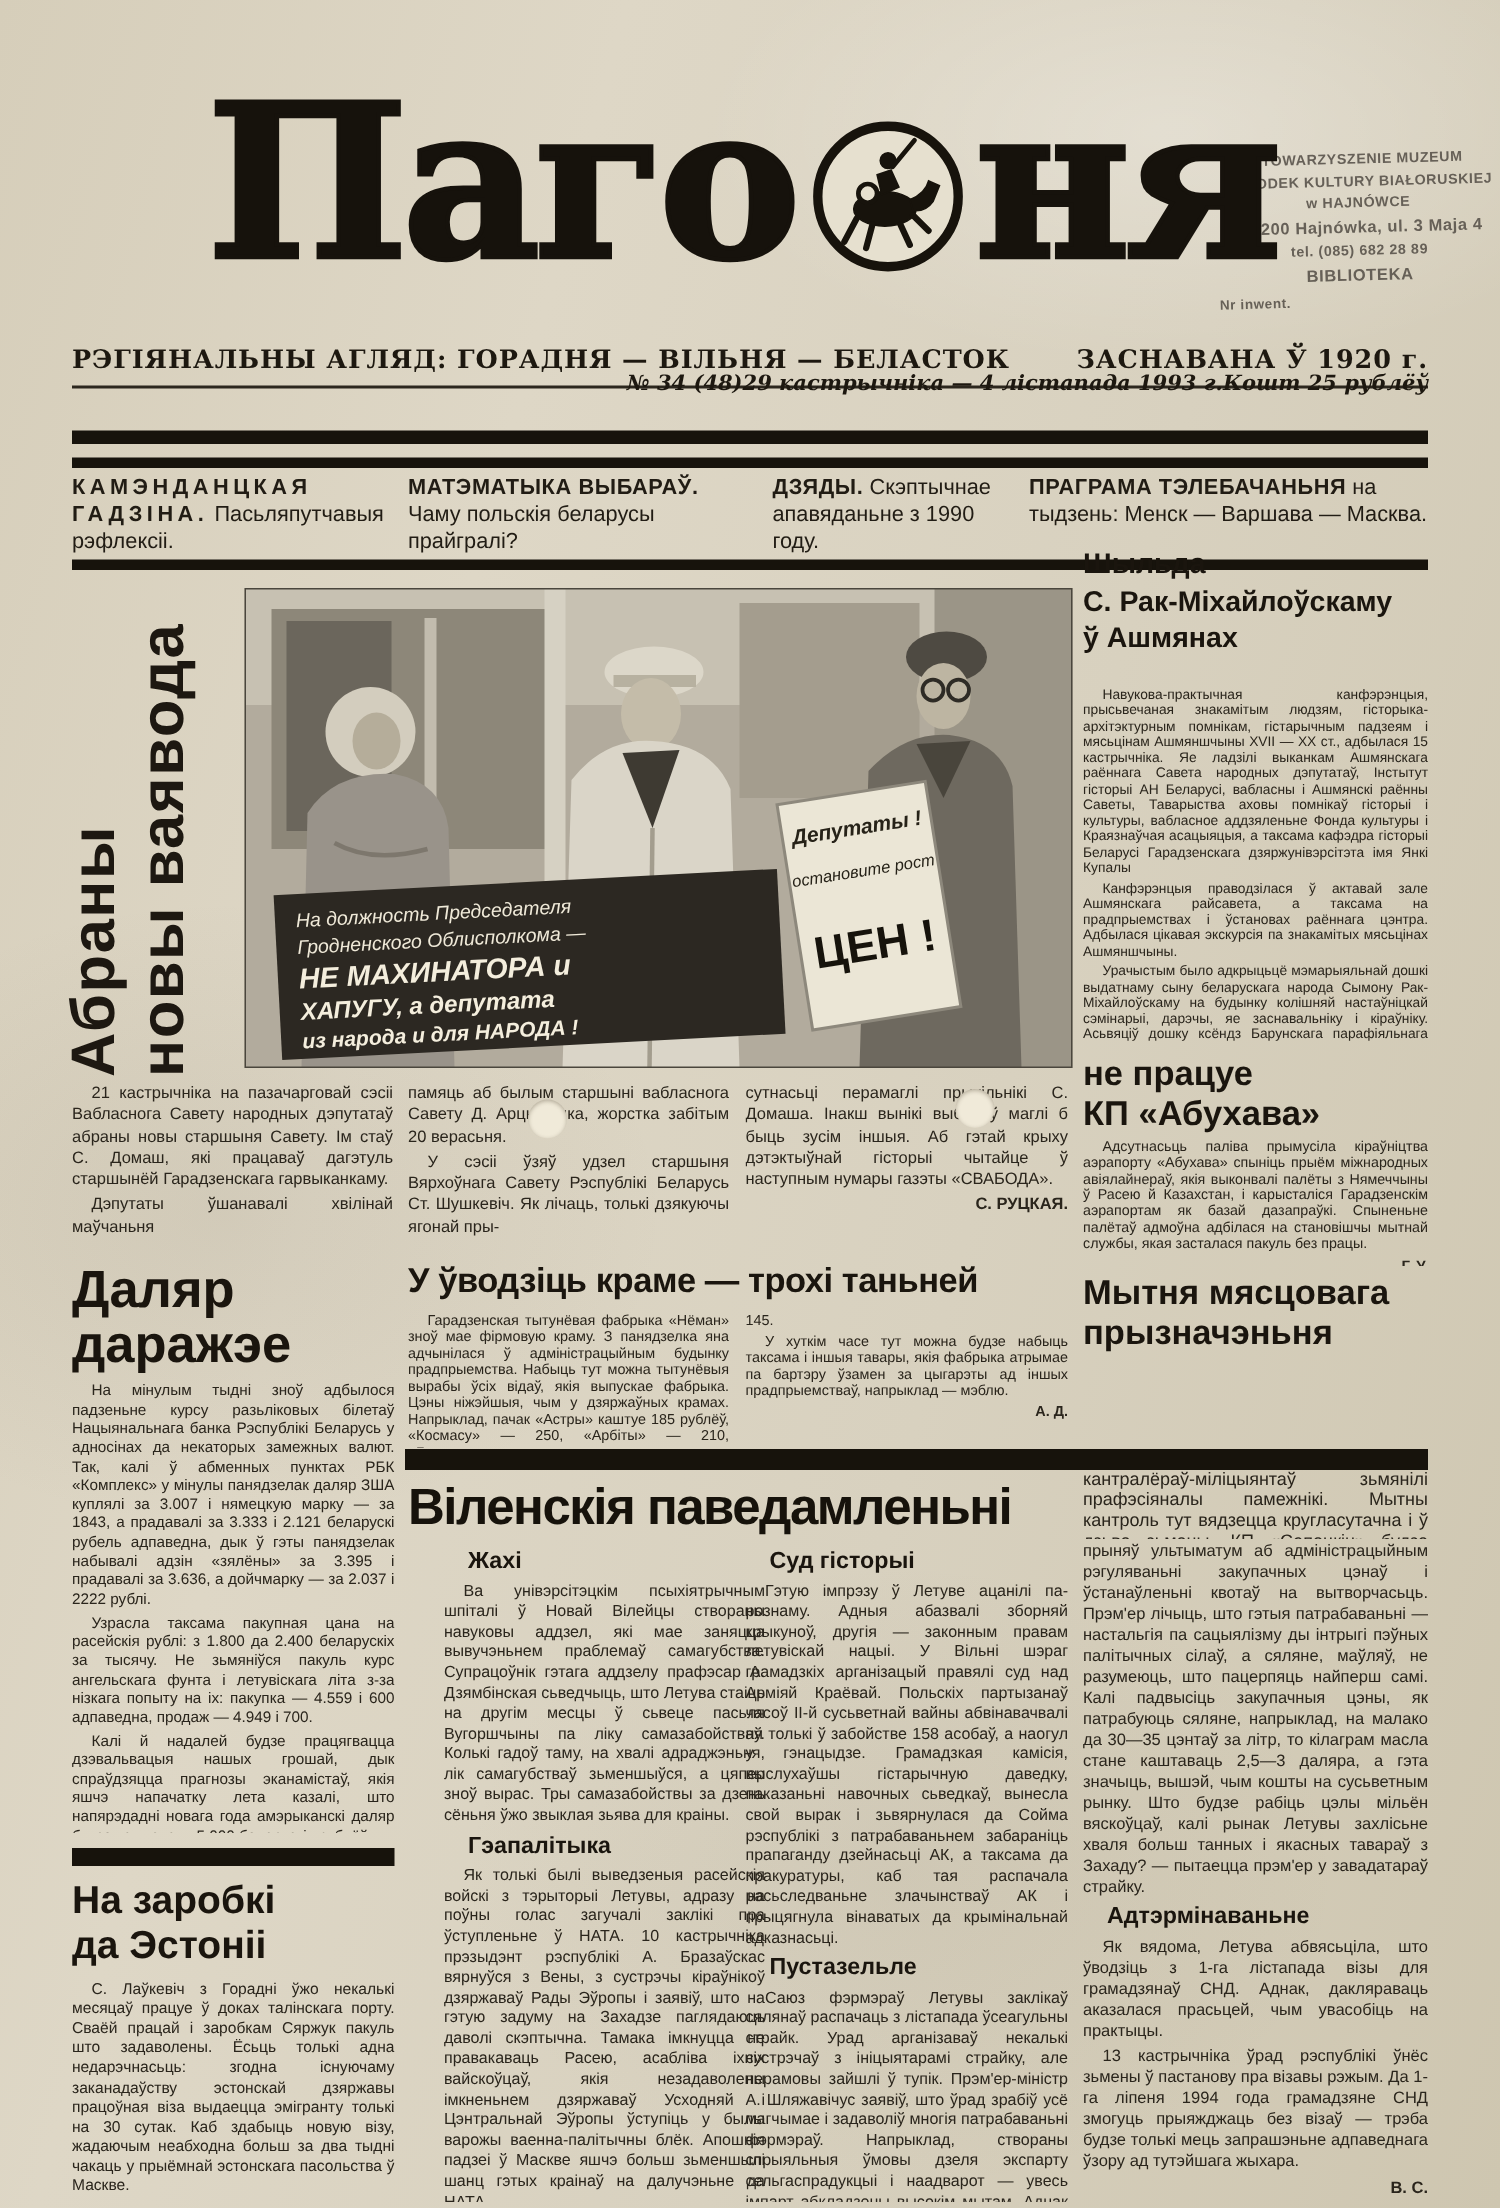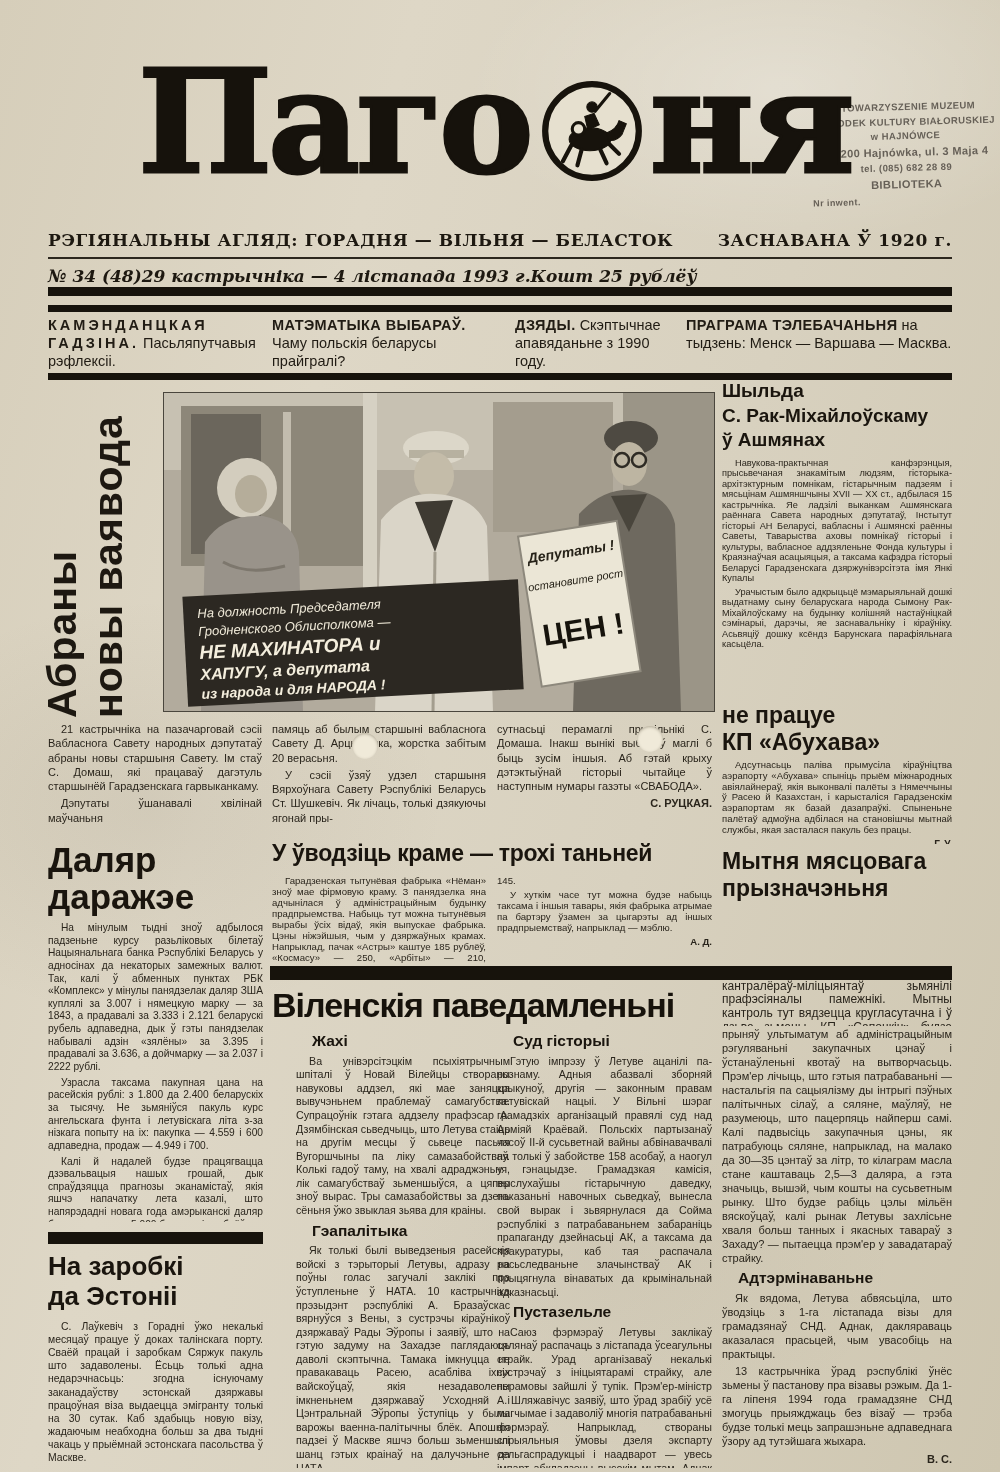--- a/index.html
+++ b/index.html
@@ -26,38 +26,38 @@
   .stamp .left{text-align:left;margin-top:2px;font-size:9px;}
 
   .masthead{left:138px;top:22px;width:706px;height:200px;display:flex;align-items:center;
     font-family:"DejaVu Serif",serif;font-weight:bold;color:#16120c;}
   .masthead .word{font-size:142px;letter-spacing:-4px;line-height:1;
     -webkit-text-stroke:3px #16120c;}
   .emblem{width:104px;height:104px;margin:18px 6px 0 10px;flex:0 0 auto;}
 
   .regionline{left:48px;top:230px;width:904px;display:flex;justify-content:space-between;
     font-family:"DejaVu Serif",serif;font-weight:bold;font-size:17px;letter-spacing:.6px;color:#1d1810;}
-  .issueline{left:48px;top:266px;width:904px;display:flex;justify-content:flex-start;
-    font-family:"DejaVu Serif",serif;font-weight:bold;font-style:italic;font-size:17px;color:#1d1810;}
+  .issueline{left:48px;top:248px;width:904px;display:flex;justify-content:flex-end;
+    font-family:"DejaVu Serif",serif;font-weight:bold;font-style:italic;font-size:14px;color:#1d1810;}
 
   .teasers{left:48px;top:316px;width:904px;height:54px;display:grid;
     grid-template-columns:211px 230px 158px 267px;column-gap:13px;
     font-size:14.5px;line-height:1.25;color:#211c14;}
   .teasers b{letter-spacing:.4px;}
   .teasers .sp b{letter-spacing:3px;}
 
   .vhead{left:40px;top:718px;width:340px;transform:rotate(-90deg);transform-origin:left top;
     font-weight:bold;font-size:41px;line-height:1.12;color:#1d1811;letter-spacing:1px;}
 
   .photo{left:163px;top:392px;width:552px;height:320px;}
   .photo svg{display:block;}
 
   .cols-under{top:722px;width:214px;height:112px;font-size:11px;line-height:1.3;overflow:hidden;}
 
-  .h-shylda{left:722px;top:379px;width:230px;font-weight:bold;font-size:19px;line-height:1.3;color:#1a150e;}
+  .h-shylda{left:722px;top:365px;width:230px;font-weight:bold;font-size:19px;line-height:1.3;color:#1a150e;}
   .rail-body{left:722px;width:230px;font-size:9.2px;line-height:1.14;overflow:hidden;}
   .rail-body .byline{font-size:10px;}
   .h-rail{left:722px;width:230px;font-weight:bold;font-size:23px;line-height:1.18;color:#1a150e;}
 
   .h-dalyar{left:48px;top:841px;width:215px;font-weight:bold;font-size:35px;line-height:1.06;color:#1a150e;}
   .dalyar-body{left:48px;top:922px;width:215px;height:300px;font-size:10.2px;line-height:1.24;overflow:hidden;}
   .h-zarobki{left:48px;top:1252px;width:215px;font-weight:bold;font-size:26px;line-height:1.15;color:#1a150e;}
   .zarobki-body{left:48px;top:1320px;width:215px;height:146px;font-size:10.4px;line-height:1.26;overflow:hidden;}
 
   .h-krama{left:272px;top:840px;width:445px;font-weight:bold;font-size:23px;white-space:nowrap;
@@ -215,20 +215,21 @@
     <p class="byline">С. РУЦКАЯ.</p>
   </div>
 
   <div class="abs h-shylda">
     <div>Шыльда</div>
     <div>С. Рак-Міхайлоўскаму</div>
     <div>ў Ашмянах</div>
   </div>
   <div class="abs jtext rail-body" style="top:458px;height:238px;">
     <p>Навукова-практычная канфэрэнцыя, прысьвечаная знакамітым людзям, гісторыка-архітэктурным помнікам, гістарычным падзеям і мясьцінам Ашмяншчыны XVII — XX ст., адбылася 15 кастрычніка. Яе ладзілі выканкам Ашмянскага раённага Савета народных дэпутатаў, Інстытут гісторыі АН Беларусі, вабласны і Ашмянскі раённы Саветы, Таварыства аховы помнікаў гісторыі і культуры, вабласное аддзяленьне Фонда культуры і Краязнаўчая асацыяцыя, а таксама кафэдра гісторыі Беларусі Гарадзенскага дзяржунівэрсітэта імя Янкі Купалы</p>
+    <p>Канфэрэнцыя праводзілася ў актавай зале Ашмянскага райсавета, а таксама на прадпрыемствах і ўстановах раённага цэнтра. Адбылася цікавая экскурсія па знакамітых мясьцінах Ашмяншчыны.</p>
     <p>Урачыстым было адкрыцьцё мэмарыяльнай дошкі выдатнаму сыну беларускага народа Сымону Рак-Міхайлоўскаму на будынку колішняй настаўніцкай сэмінарыі, дарэчы, яе заснавальніку і кіраўніку. Асьвяціў дошку ксёндз Барунскага парафіяльнага касьцёла.</p>
 
   </div>
 
   <div class="abs h-rail" style="top:702px;">
     <div>не працуе</div>
     <div>КП «Абухава»</div>
   </div>
   <div class="abs jtext rail-body" style="top:760px;height:84px;font-size:9.5px;">
     <p>Адсутнасьць паліва прымусіла кіраўніцтва аэрапорту «Абухава» спыніць прыём міжнародных авіялайнераў, якія выконвалі палёты з Нямеччыны ў Расею й Казахстан, і карысталіся Гарадзенскім аэрапортам як базай дазапраўкі. Спыненьне палётаў адмоўна адбілася на становішчы мытнай службы, якая засталася пакуль без працы.</p>

